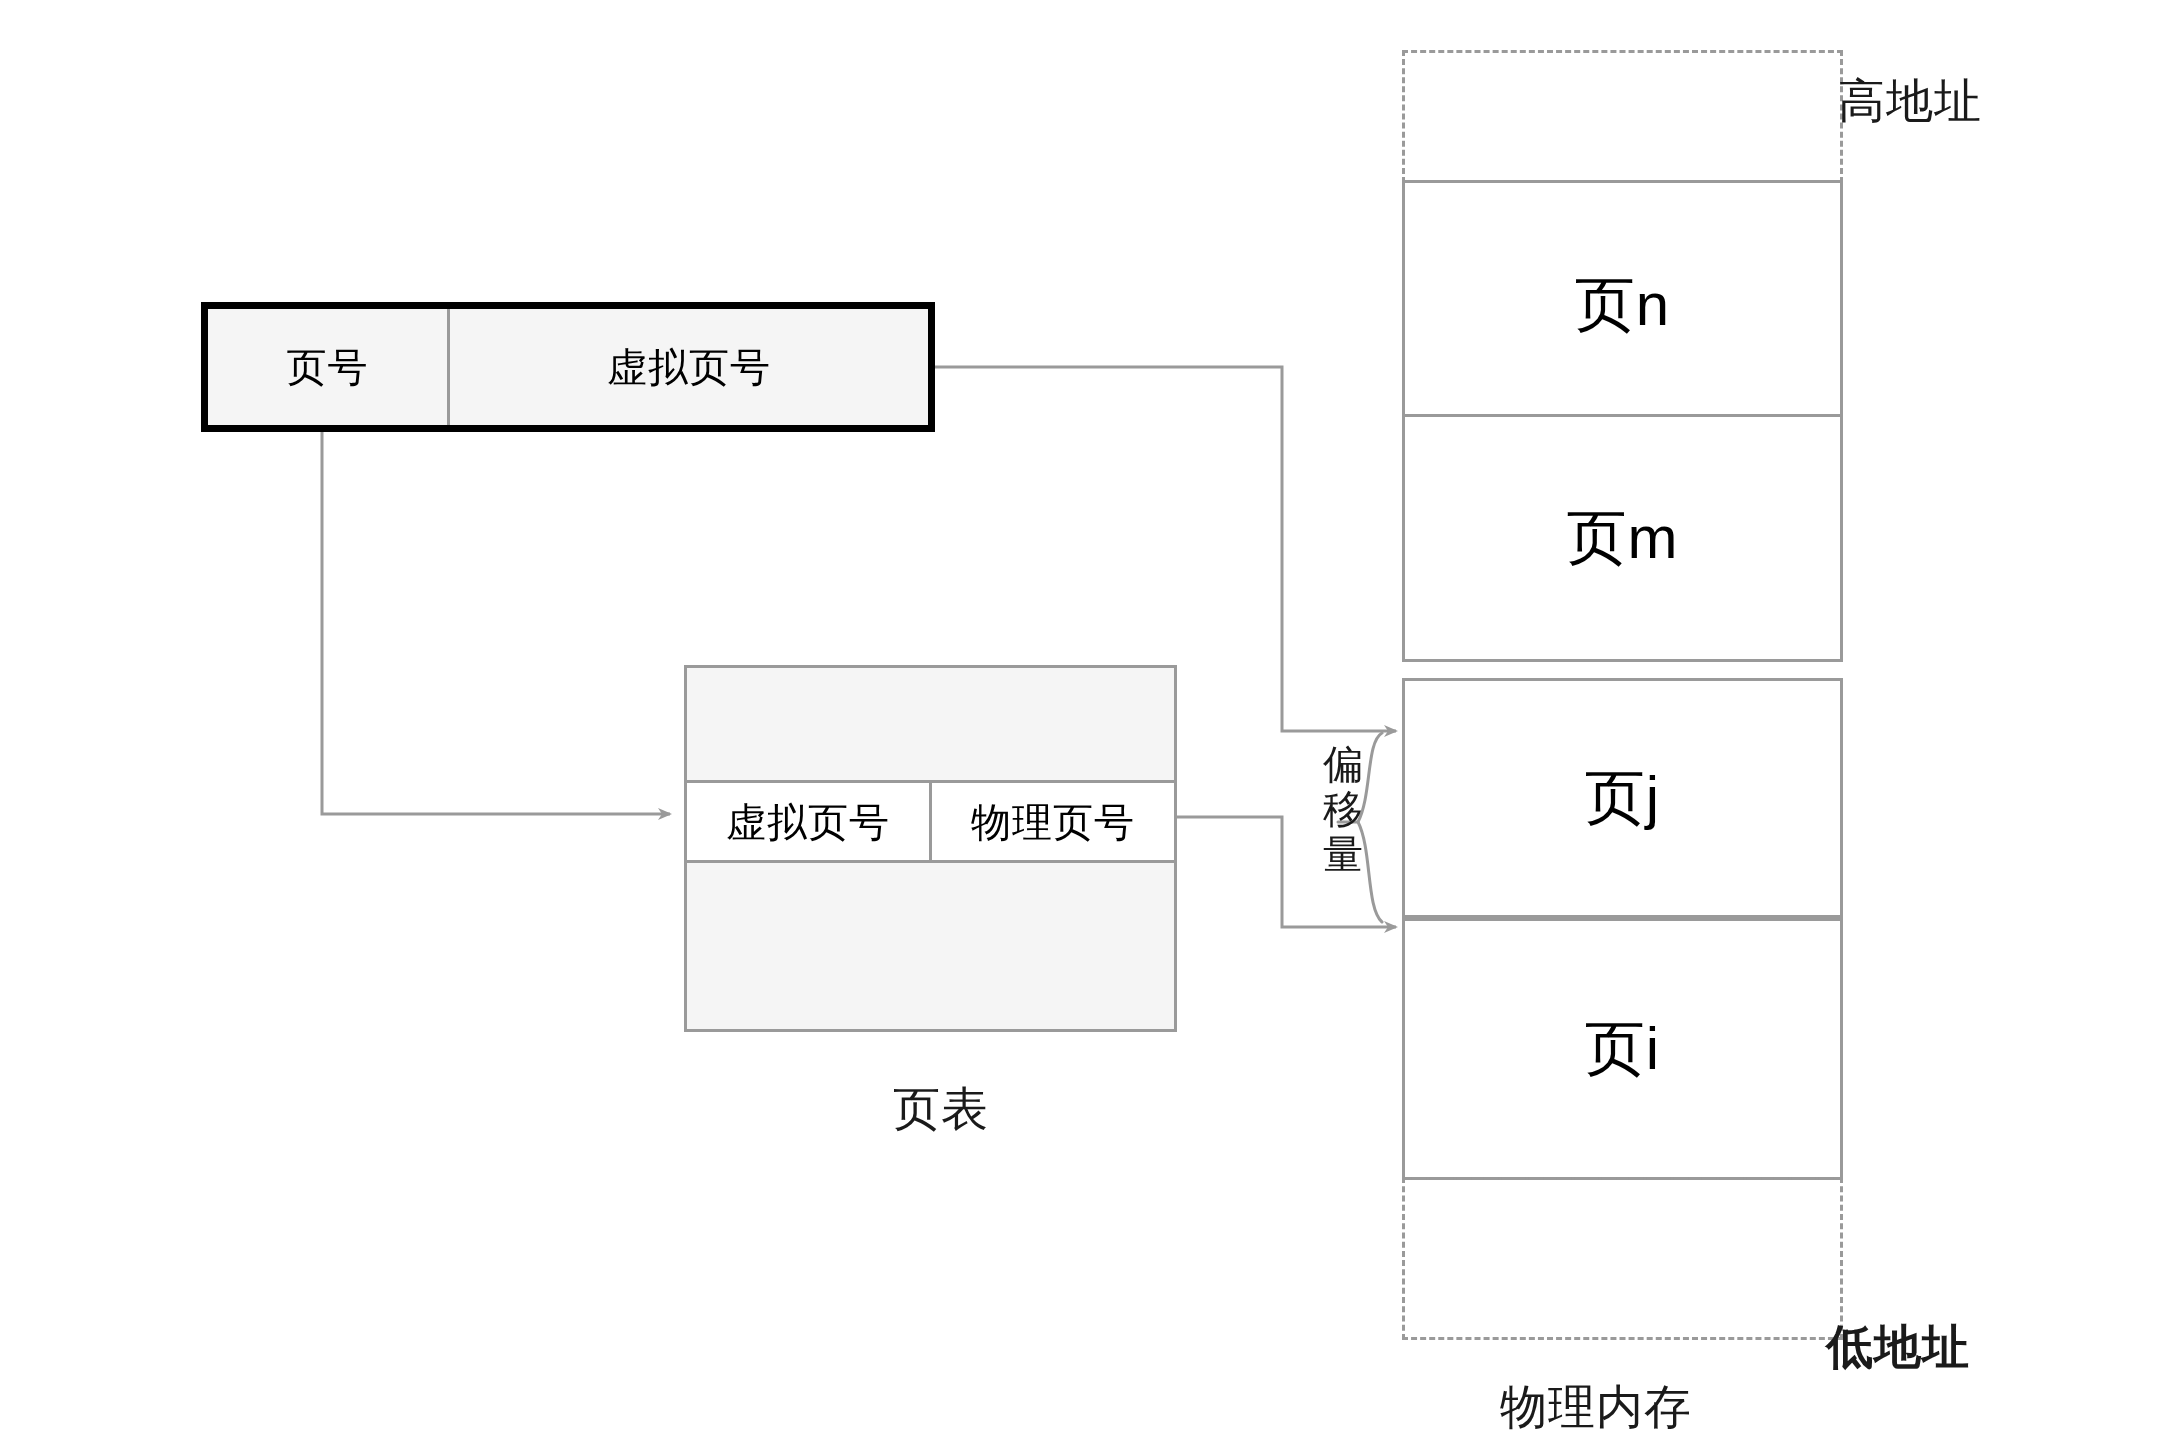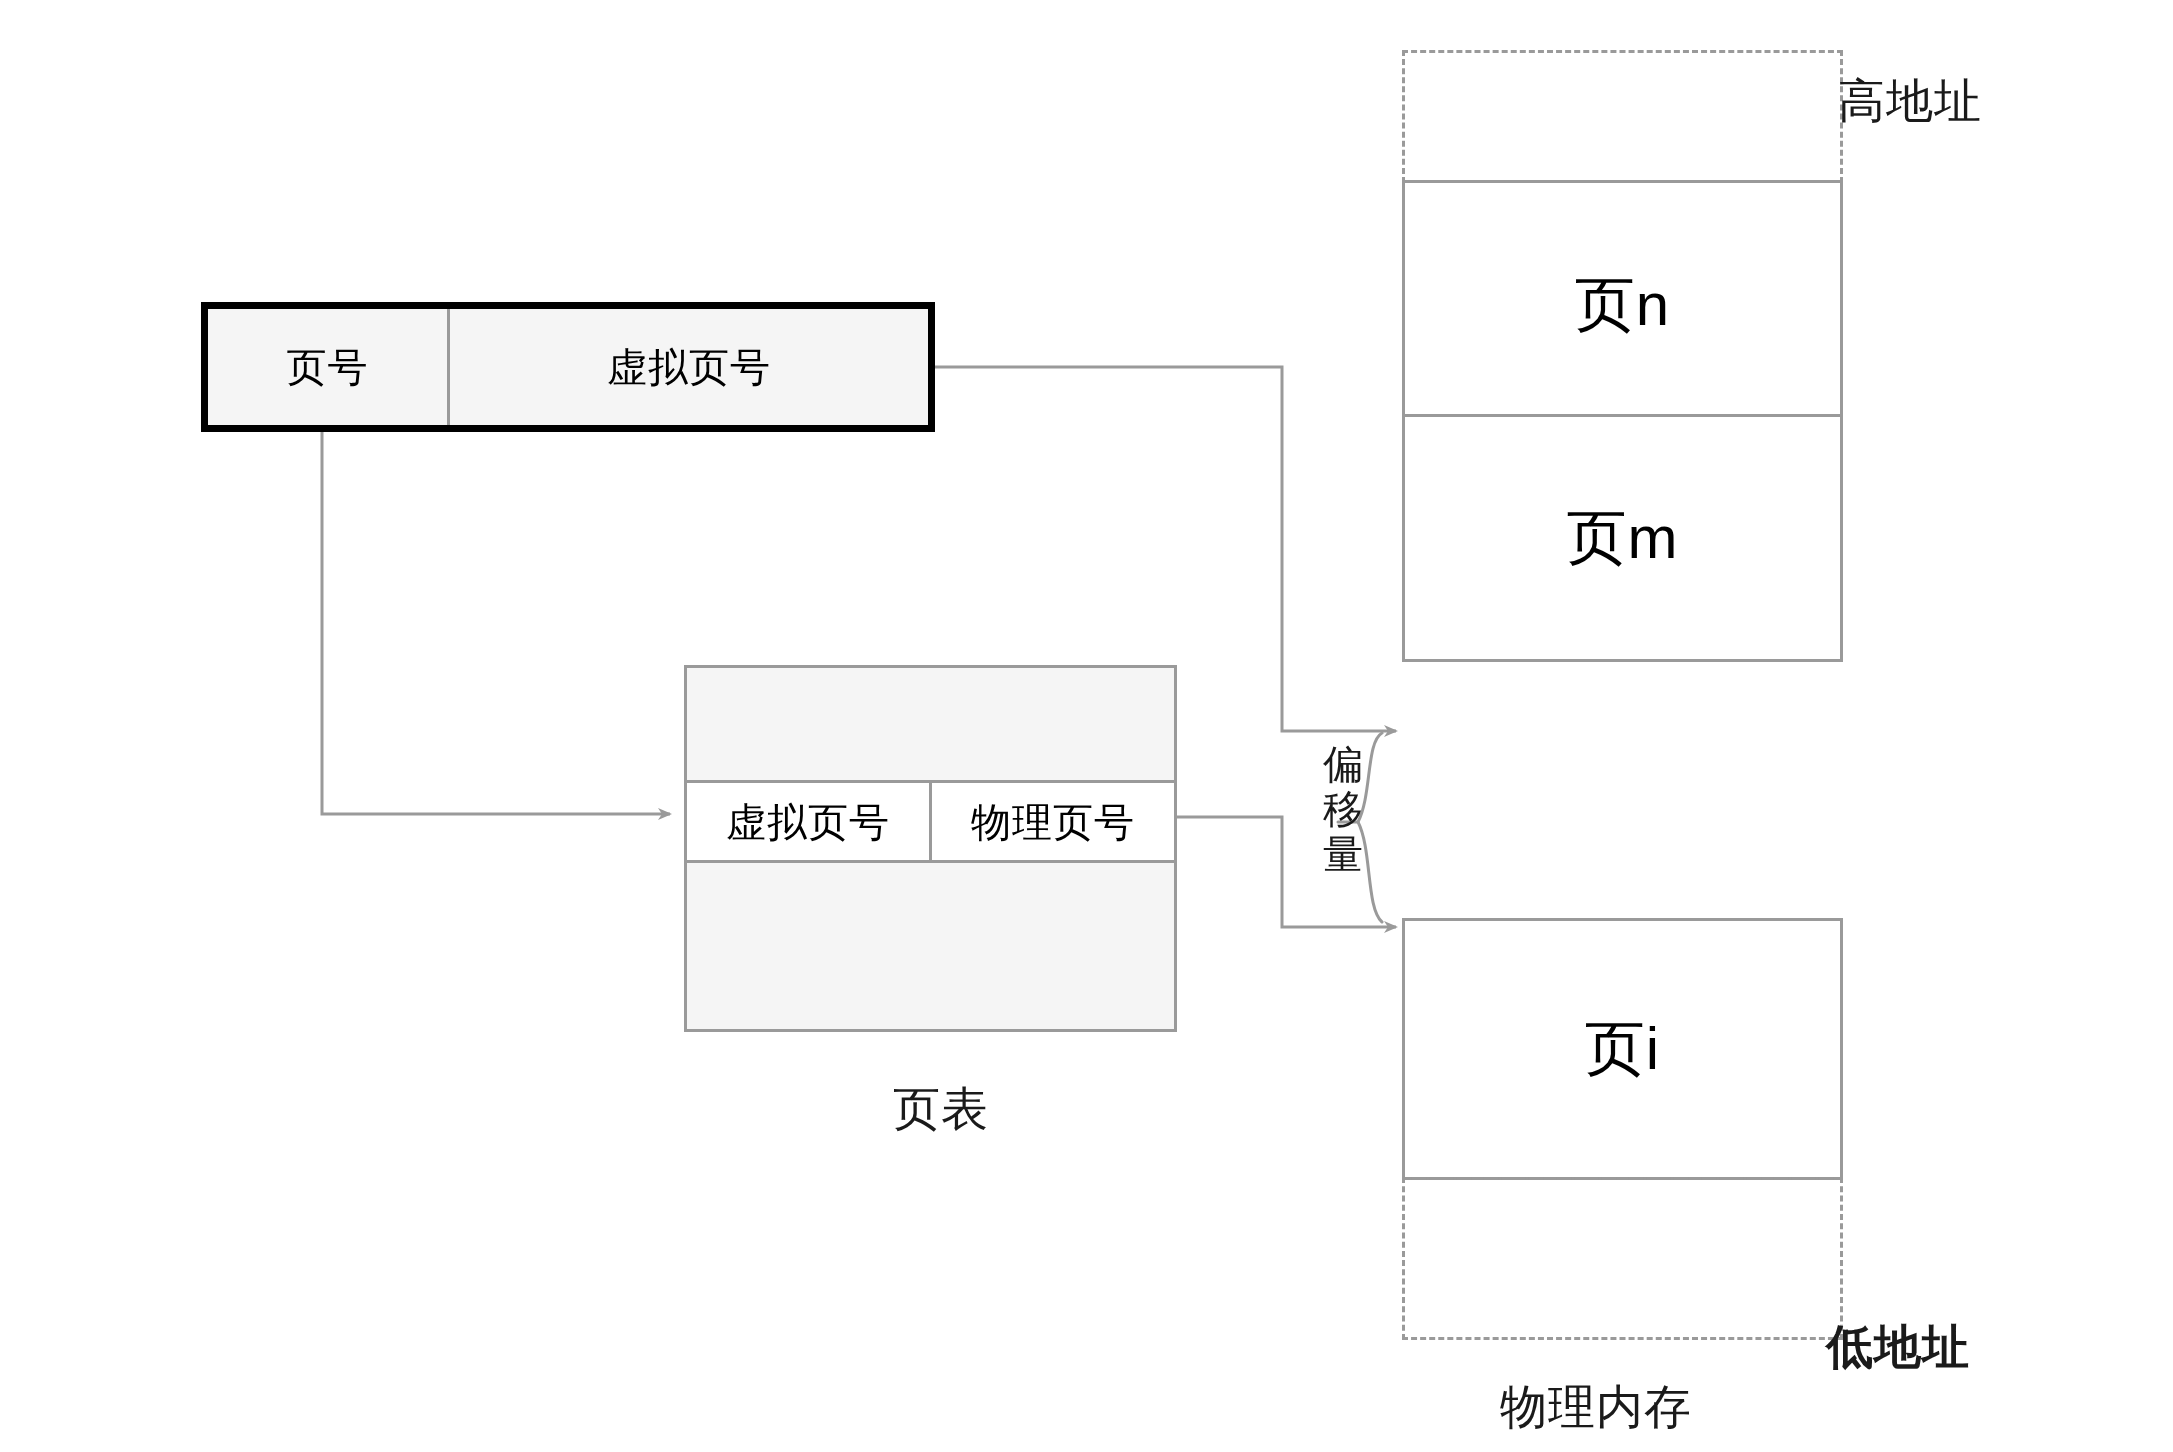--- a/index.html
+++ b/index.html
@@ -108,20 +108,23 @@
     <div class="mdash" style="top:0px;height:133px;"></div>
 
     <div class="mcell" style="top:130px;height:250px;">
       <span class="cellText big">页n</span>
     </div>
 
     <div class="mcell" style="top:364px;height:248px;text-align:center;">
       <span class="cellText big">页m</span>
     </div>
 
+    <div class="mcell" style="top:628px;height:240px;">
+      <span class="cellText big">页j</span>
+    </div>
 
     <div class="mcell" style="top:868px;height:262px;align-items:center;">
       <span class="cellText big">页i</span>
     </div>
 
     <div class="mdash" style="top:1127px;height:163px;"></div>
   </div>
 
   <div class="caption" style="left:1838px;top:70px;">高地址</div>
 

